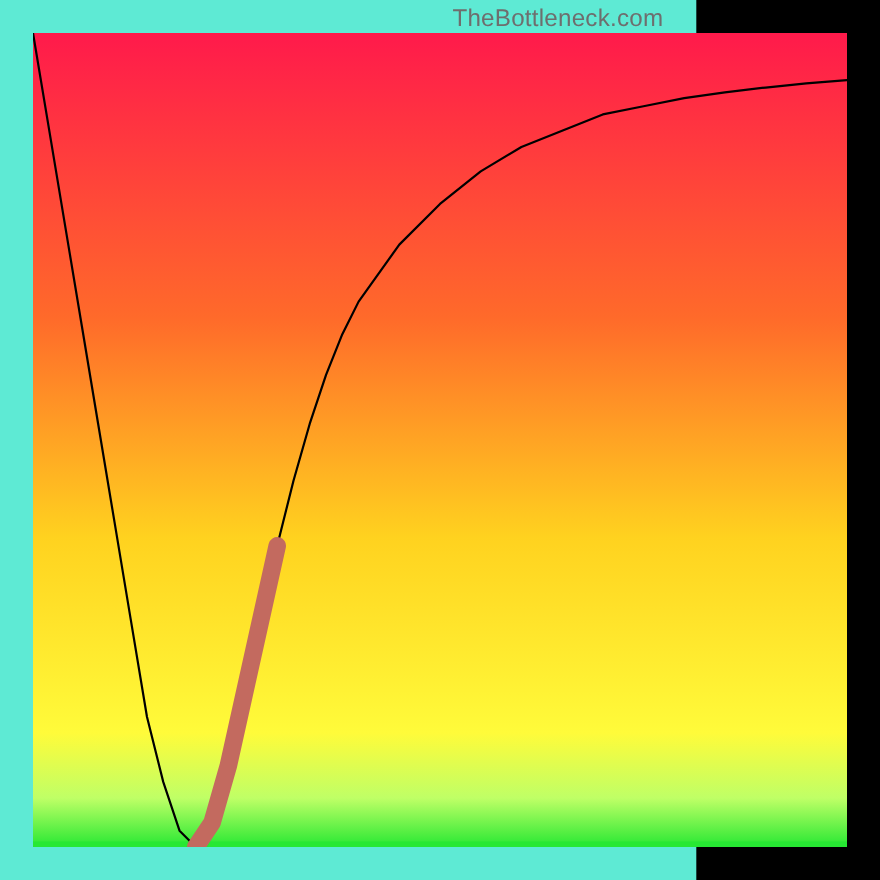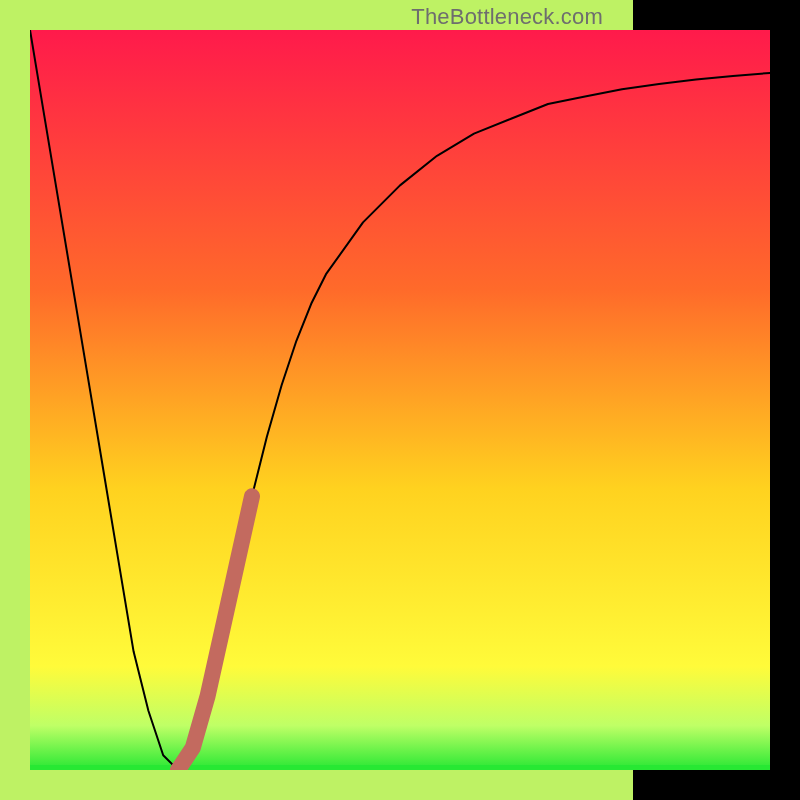--- a/index.html
+++ b/index.html
@@ -10,21 +10,21 @@
     overflow: hidden;
     background: #000;
     font-family: Arial, Helvetica, sans-serif;
   }
   .frame {
     position: absolute;
     top: 0;
     left: 0;
     width: 633px;
     height: 800px;
-    background: #bef264;
+    background: #5eead4;
   }
   .plot-area {
     position: absolute;
     top: 30px;
     left: 30px;
     width: 740px;
     height: 740px;
     overflow: hidden;
   }
   .watermark {

